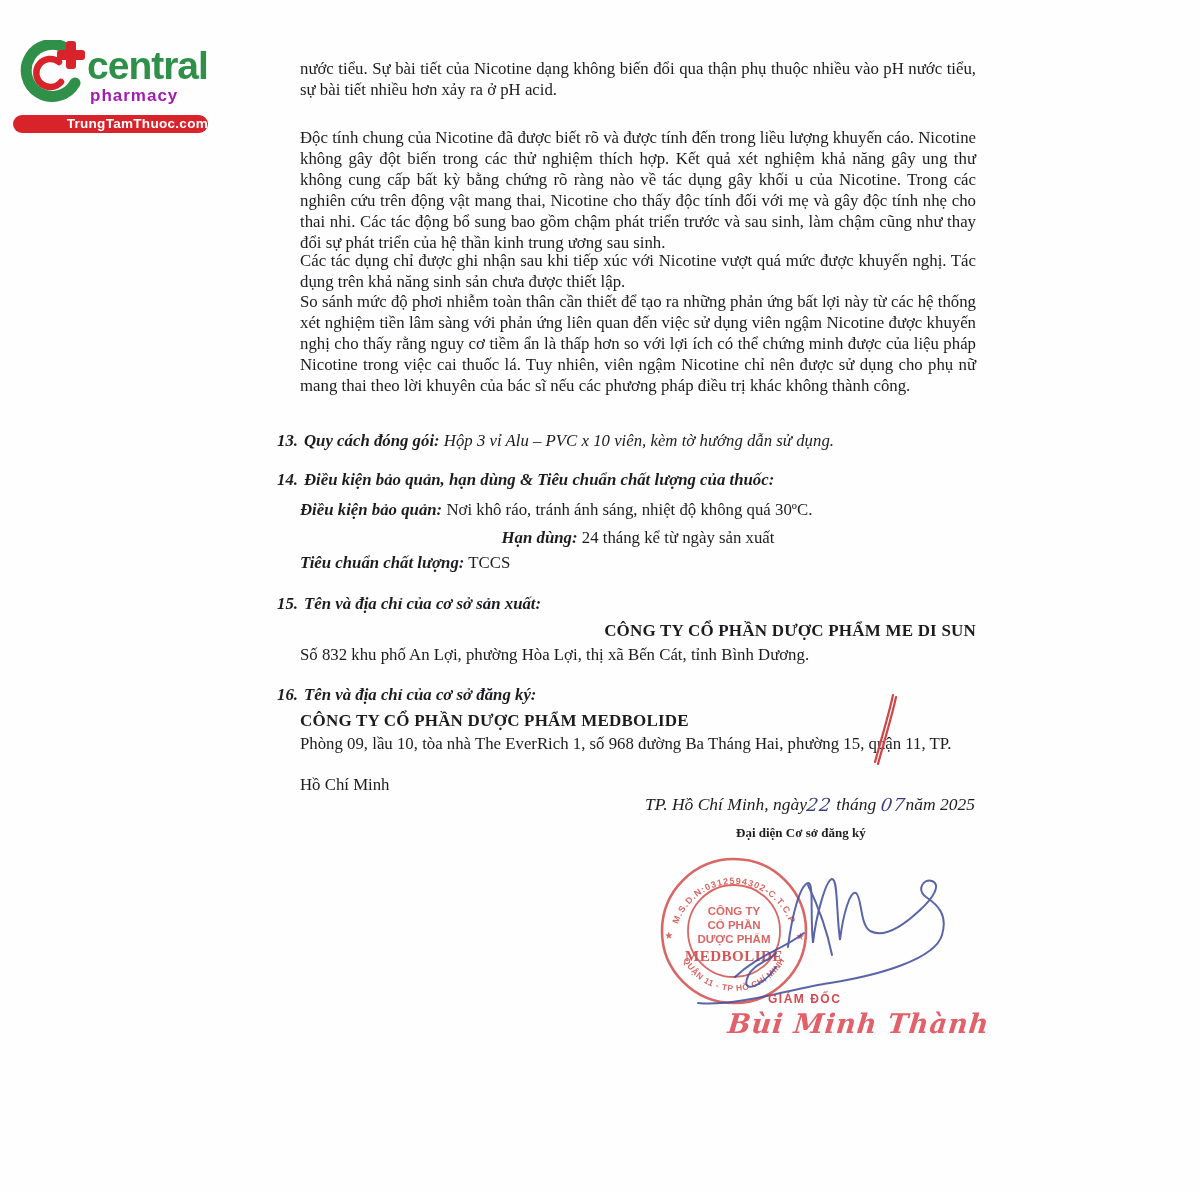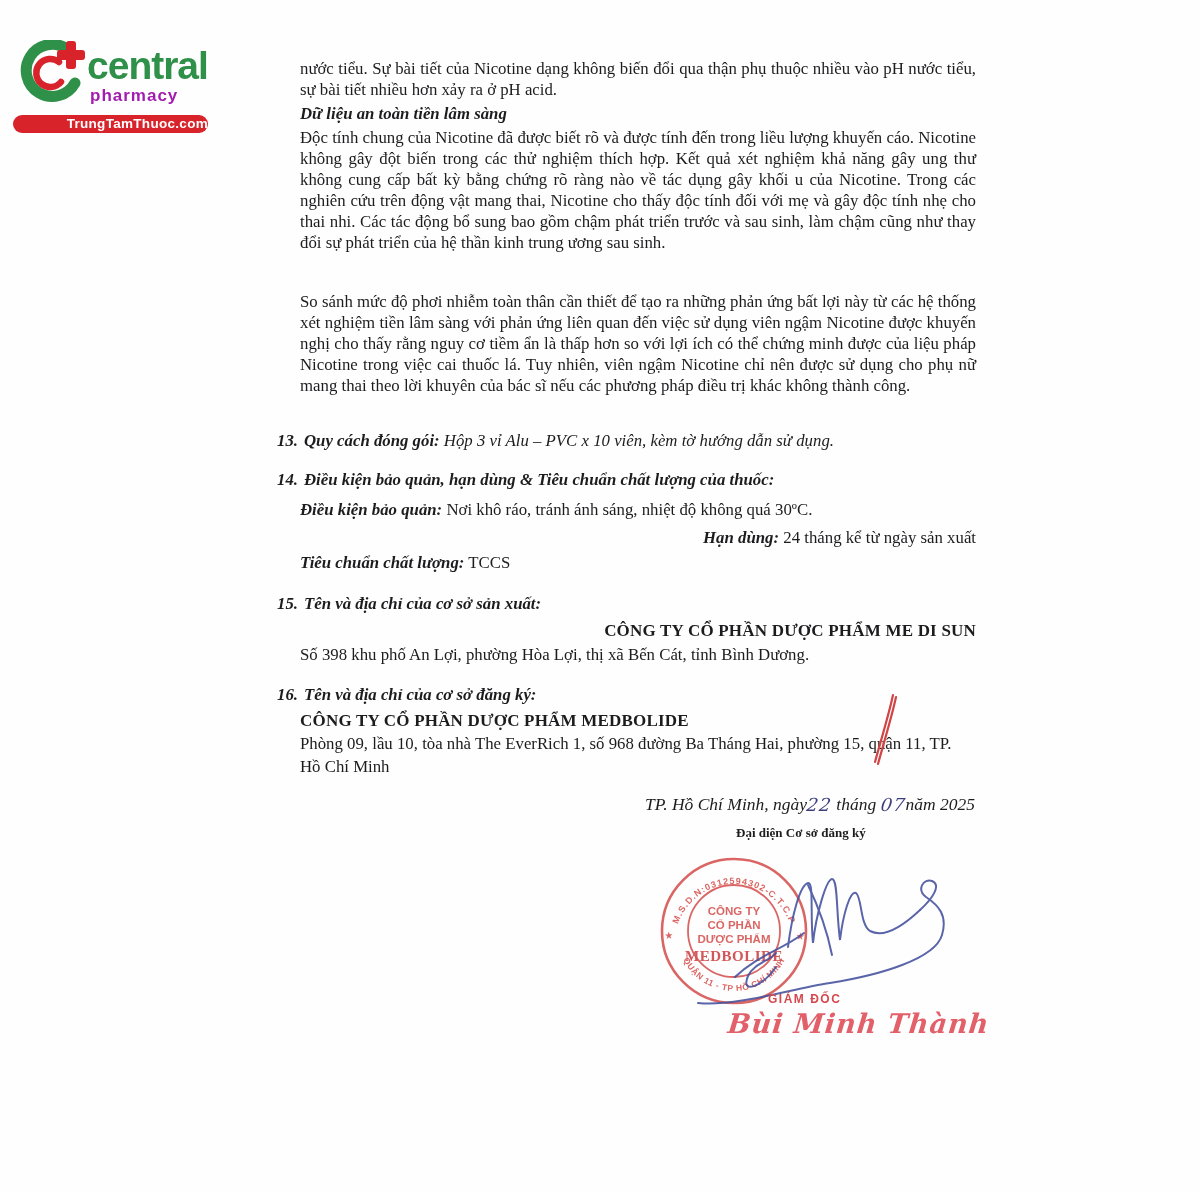--- a/index.html
+++ b/index.html
@@ -62,57 +62,57 @@
         </g>
       </svg>
       <div class="logo-brand">central</div>
       <div class="logo-sub">pharmacy</div>
     </div>
     <div class="logo-badge">TrungTamThuoc.com</div>
   </div>
 
   <div class="tx" style="top:58px">nước tiểu. Sự bài tiết của Nicotine dạng không biến đổi qua thận phụ thuộc nhiều vào pH nước tiểu, sự bài tiết nhiều hơn xảy ra ở pH acid.</div>
 
-  <div class="tx bi" style="top:103px">Dữ liệu an toàn tiền lâm sàng</div>
 
   <div class="tx" style="top:127px">Độc tính chung của Nicotine đã được biết rõ và được tính đến trong liều lượng khuyến cáo. Nicotine không gây đột biến trong các thử nghiệm thích hợp. Kết quả xét nghiệm khả năng gây ung thư không cung cấp bất kỳ bằng chứng rõ ràng nào về tác dụng gây khối u của Nicotine. Trong các nghiên cứu trên động vật mang thai, Nicotine cho thấy độc tính đối với mẹ và gây độc tính nhẹ cho thai nhi. Các tác động bổ sung bao gồm chậm phát triển trước và sau sinh, làm chậm cũng như thay đổi sự phát triển của hệ thần kinh trung ương sau sinh.</div>
 
+  <div class="tx" style="top:250px">Các tác dụng chỉ được ghi nhận sau khi tiếp xúc với Nicotine vượt quá mức được khuyến nghị. Tác dụng trên khả năng sinh sản chưa được thiết lập.</div>
 
   <div class="tx" style="top:291px">So sánh mức độ phơi nhiễm toàn thân cần thiết để tạo ra những phản ứng bất lợi này từ các hệ thống xét nghiệm tiền lâm sàng với phản ứng liên quan đến việc sử dụng viên ngậm Nicotine được khuyến nghị cho thấy rằng nguy cơ tiềm ẩn là thấp hơn so với lợi ích có thể chứng minh được của liệu pháp Nicotine trong việc cai thuốc lá. Tuy nhiên, viên ngậm Nicotine chỉ nên được sử dụng cho phụ nữ mang thai theo lời khuyên của bác sĩ nếu các phương pháp điều trị khác không thành công.</div>
 
   <div class="tx hang" style="top:430px">
     <span class="num">13.</span><span class="b">Quy cách đóng gói:</span><span> Hộp 3 vỉ Alu – PVC x 10 viên, kèm tờ hướng dẫn sử dụng.</span>
   </div>
 
   <div class="tx hang" style="top:469px">
     <span class="num">14.</span><span class="b">Điều kiện bảo quản, hạn dùng &amp; Tiêu chuẩn chất lượng của thuốc:</span>
   </div>
   <div class="tx" style="top:499px;text-align:left">
     <span class="bi">Điều kiện bảo quản:</span><span> Nơi khô ráo, tránh ánh sáng, nhiệt độ không quá 30ºC.</span>
   </div>
-  <div class="tx" style="top:527px;text-align:right">
+  <div class="tx" style="top:527px;text-align:center">
     <span class="bi">Hạn dùng:</span><span> 24 tháng kể từ ngày sản xuất</span>
   </div>
   <div class="tx" style="top:552px;text-align:left">
     <span class="bi">Tiêu chuẩn chất lượng:</span><span> TCCS</span>
   </div>
 
   <div class="tx hang" style="top:593px">
     <span class="num">15.</span><span class="b">Tên và địa chỉ của cơ sở sản xuất:</span>
   </div>
   <div class="tx company" style="top:620px;text-align:right">CÔNG TY CỔ PHẦN DƯỢC PHẨM ME DI SUN</div>
-  <div class="tx" style="top:644px;text-align:left">Số 398 khu phố An Lợi, phường Hòa Lợi, thị xã Bến Cát, tỉnh Bình Dương.</div>
+  <div class="tx" style="top:644px;text-align:left">Số 832 khu phố An Lợi, phường Hòa Lợi, thị xã Bến Cát, tỉnh Bình Dương.</div>
 
   <div class="tx hang" style="top:684px">
     <span class="num">16.</span><span class="b">Tên và địa chỉ của cơ sở đăng ký:</span>
   </div>
   <div class="tx company" style="top:710px;text-align:left">CÔNG TY CỔ PHẦN DƯỢC PHẨM MEDBOLIDE</div>
   <div class="tx" style="top:733px;text-align:left">
     <span style="display:block">Phòng 09, lầu 10, tòa nhà The EverRich 1, số 968 đường Ba Tháng Hai, phường 15, quận 11, TP.</span>
-    <span style="display:block;margin-top:2px">Hồ Chí Minh</span>
+    <span style="display:block;margin-top:20px">Hồ Chí Minh</span>
   </div>
 
   <div class="dateline">
     <span>TP. Hồ Chí Minh, ngày</span><span class="hand">22</span><span> tháng </span><span class="hand">07</span><span>năm 2025</span>
   </div>
   <div class="rep">Đại diện Cơ sở đăng ký</div>
 
   <svg class="stamp-svg" width="168" height="168" viewBox="0 0 168 168" opacity="0.88">
     <defs>
       <path id="arcTop" d="M 25 92 A 59 59 0 1 1 143 92"></path>

